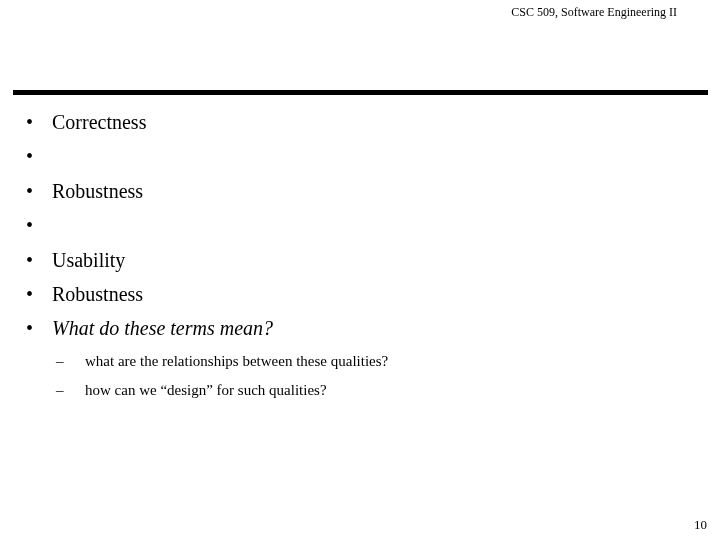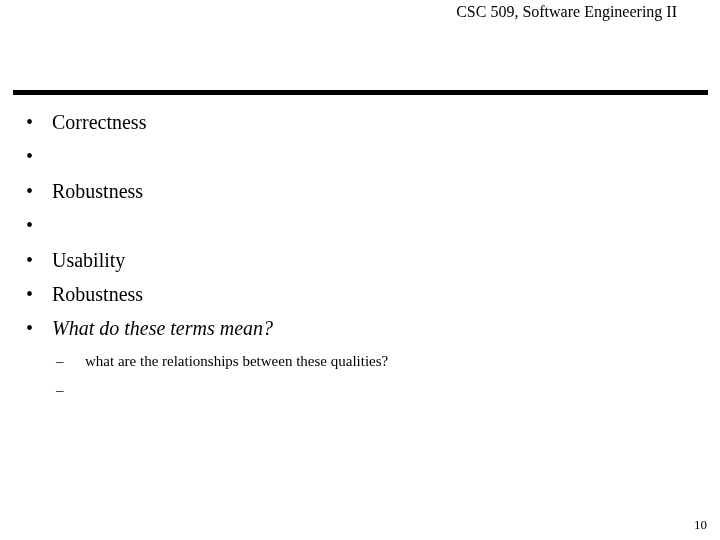--- a/index.html
+++ b/index.html
@@ -21,21 +21,21 @@
     overflow: hidden;
   }
 
   
   .slide-header {
     position: absolute;
     top: 5px;
     left: 0;
     width: 677px;
     text-align: right;
-    font-size: 16px;
+    font-size: 12px;
     line-height: 14px;
     letter-spacing: 0px;
     white-space: nowrap;
   }
 
   
   .slide-title {
     position: absolute;
     top: 41px;
     left: 28px;
@@ -172,19 +172,20 @@
 
   <div class="sub-list">
 
     <div class="sub-row">
       <span class="sub-marker">–</span>
       <span class="sub-text">what are the relationships between these qualities?</span>
     </div>
 
     <div class="sub-row">
       <span class="sub-marker">–</span>
+      <span class="sub-text">how can we “design” for such qualities?</span>
     </div>
 
   </div>
 
   <div class="page-number">10</div>
 
 </div>
 
 </body></html>

